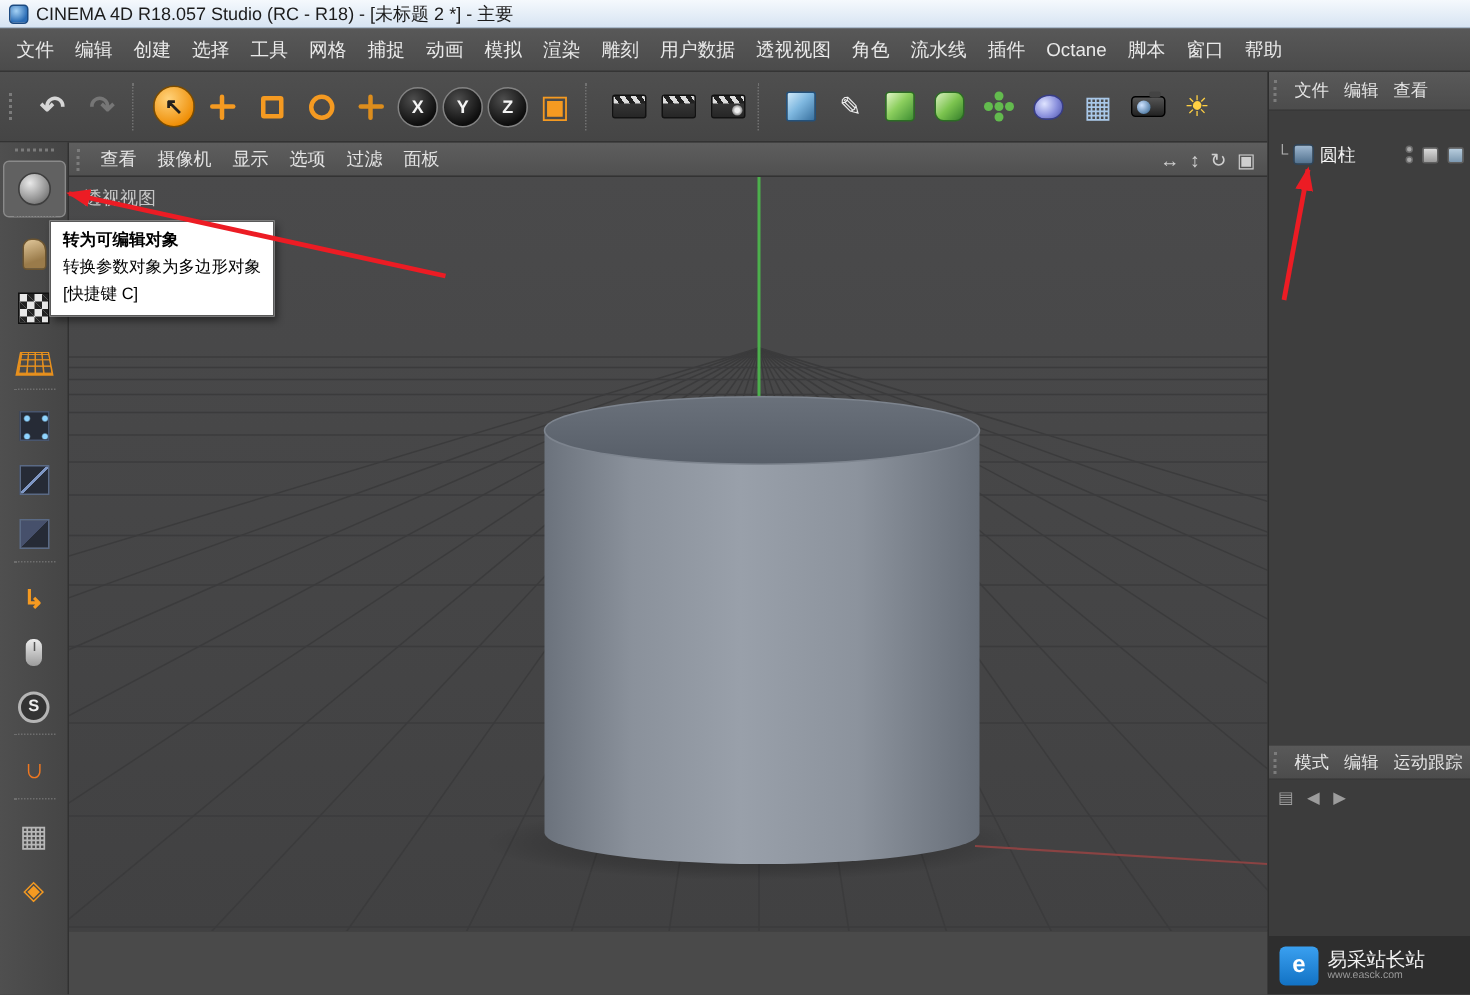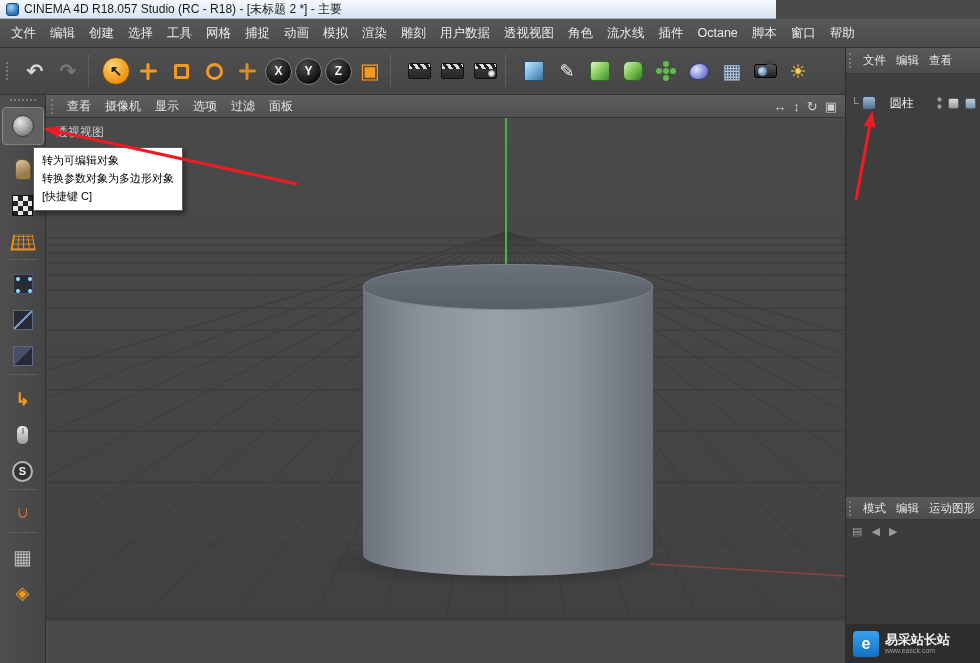--- a/index.html
+++ b/index.html
@@ -1,21 +1,21 @@
 <!DOCTYPE html>
 <html><head>
 <meta charset="utf-8">
 <style>
   *{margin:0;padding:0;box-sizing:border-box}
   html,body{width:980px;height:663px;overflow:hidden;background:#4a4a4a;font-family:"Liberation Sans",sans-serif}
   .app{position:relative;width:980px;height:663px;user-select:none;font-size:12px}
   i{font-style:normal;display:flex;align-items:center;justify-content:center}
 
   
-  .titlebar{position:absolute;top:0;left:0;width:776px;height:19px;background:linear-gradient(#f5f9fd,#d7e4f2);border-bottom:1px solid #a9b9ca;display:flex;align-items:center;gap:5px;padding:0 6px;color:#1b1b1b;font-size:12px;z-index:5}
+  .titlebar{position:absolute;top:0;left:0;width:980px;height:19px;background:linear-gradient(#f5f9fd,#d7e4f2);border-bottom:1px solid #a9b9ca;display:flex;align-items:center;gap:5px;padding:0 6px;color:#1b1b1b;font-size:12px;z-index:5}
   .app-icon{width:13px;height:13px;border-radius:3px;background:radial-gradient(circle at 35% 30%,#a5d2f5,#2a6cb5 72%);border:1px solid #1c4a80;flex:0 0 auto}
 
   
   .menubar{position:absolute;top:19px;left:0;width:980px;height:29px;background:linear-gradient(#585858,#4b4b4b);border-bottom:1px solid #353535;display:flex;align-items:center;padding:0 4px;z-index:5}
   .menu-item{padding:0 7px;font-size:12.5px;color:#e9e9e9;line-height:28px;white-space:nowrap;cursor:default}
 
   
   .toolbar{position:absolute;top:48px;left:0;width:845px;height:47px;background:linear-gradient(#4f4f4f,#454545);border-bottom:1px solid #333;display:flex;align-items:center;gap:3px;padding:0 6px;z-index:4}
   .grip{width:7px;height:18px;border-left:2px dotted #7b7b7b;margin-right:4px;flex:0 0 auto}
   .tb-icon{width:30px;height:30px;display:flex;align-items:center;justify-content:center;position:relative;border-radius:3px;flex:0 0 auto}
@@ -84,35 +84,35 @@
   
   .right-panel{position:absolute;top:48px;left:845px;width:135px;height:615px;background:#434343;border-left:1px solid #2d2d2d;display:flex;flex-direction:column;z-index:4}
   .panel-header{height:26px;background:linear-gradient(#595959,#4c4c4c);border-bottom:1px solid #383838;display:flex;align-items:center;padding:0 3px;flex:0 0 auto}
   .panel-header.sm{height:23px}
   .panel-mi{padding:0 5px;font-size:11.5px;color:#e5e5e5;white-space:nowrap}
   .pgrip{width:7px;height:15px;border-left:2px dotted #7c7c7c;margin-right:2px;flex:0 0 auto}
   .om-body{flex:0 0 423px;background:#3e3e3e;position:relative}
   .om-row{position:absolute;top:20px;left:2px;right:1px;height:18px;display:flex;align-items:center;gap:3px;padding:0 3px}
   .branch{color:#b0b0b0;font-size:11px}
   .obj-icon{width:14px;height:14px;background:linear-gradient(#9fb8d0,#51718e);border-radius:3px;border:1px solid #2f4458;flex:0 0 auto}
-  .obj-label{font-size:12px;color:#f2f2f2;margin-left:11px}
+  .obj-label{font-size:12px;color:#f2f2f2;margin-left:1px}
   .om-dots{margin-left:auto;display:flex;flex-direction:column;gap:2px}
   .dot{width:5px;height:5px;border-radius:50%;background:#a8a8a8;border:1px solid #6a6a6a}
   .om-tag{width:11px;height:11px;border-radius:2px;background:linear-gradient(#dcdcdc,#9a9a9a);border:1px solid #5f5f5f;margin-left:3px}
   .om-tag.blue{background:linear-gradient(#b9cede,#7c98b0)}
   .am-body{flex:1;background:#3c3c3c;padding:5px 6px;display:flex;gap:9px;align-items:flex-start}
   .am-icon i{color:#9c9c9c;font-size:11px}
   .watermark{height:39px;background:#2e2e2e;display:flex;align-items:center;gap:6px;padding:0 7px;flex:0 0 auto}
   .wm-logo{width:26px;height:26px;border-radius:4px;background:linear-gradient(#3aa0f0,#1272c4);color:#fff;font-weight:bold;font-size:16px;line-height:26px;text-align:center;flex:0 0 auto}
-  .wm-t1{font-size:13px;font-weight:bold;color:#f2f2f2;line-height:1.2}
+  .wm-t1{font-size:13px;font-weight:normal;color:#f2f2f2;line-height:1.2}
   .wm-t2{font-size:7px;color:#9a9a9a;line-height:1.2}
 
   
   .tooltip{position:absolute;left:33px;top:147px;z-index:60;background:#ffffff;border:1px solid #5a5a5a;box-shadow:2px 3px 5px rgba(0,0,0,.45);padding:3px 8px 5px;font-size:11px;color:#000;white-space:nowrap;line-height:1.65}
-  .tt-title{font-weight:normal}
+  .tt-title{font-weight:bold}
 
   
   .annotations{position:absolute;left:0;top:0;width:980px;height:663px;z-index:100;pointer-events:none}
 </style>
 </head>
 <body>
 
 <div class="app">
 
   <div class="titlebar">
@@ -460,21 +460,21 @@
         <span class="om-tag"></span>
         <span class="om-tag blue"></span>
       </div>
     </div>
     <div class="panel-header sm">
       <span class="pgrip"></span>
       <span style="display:flex">
 
       <span class="panel-mi">模式</span>
           <span class="panel-mi">编辑</span>
-          <span class="panel-mi">运动图形</span>
+          <span class="panel-mi">运动跟踪</span>
         </span>
     </div>
     <div class="am-body">
 
     <span class="am-icon">
           <i>▤</i>
         </span>
         <span class="am-icon">
           <i>◀</i>
         </span>

